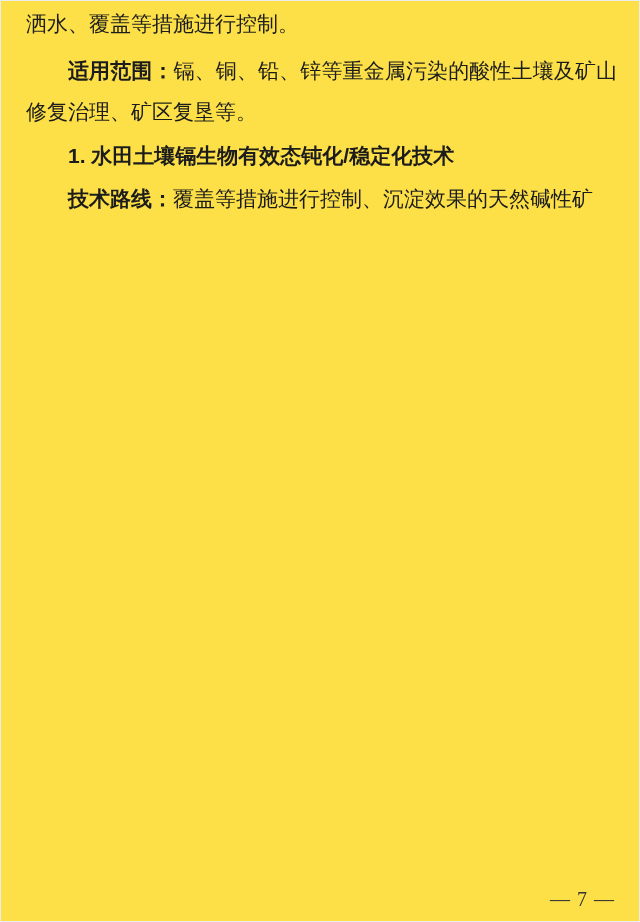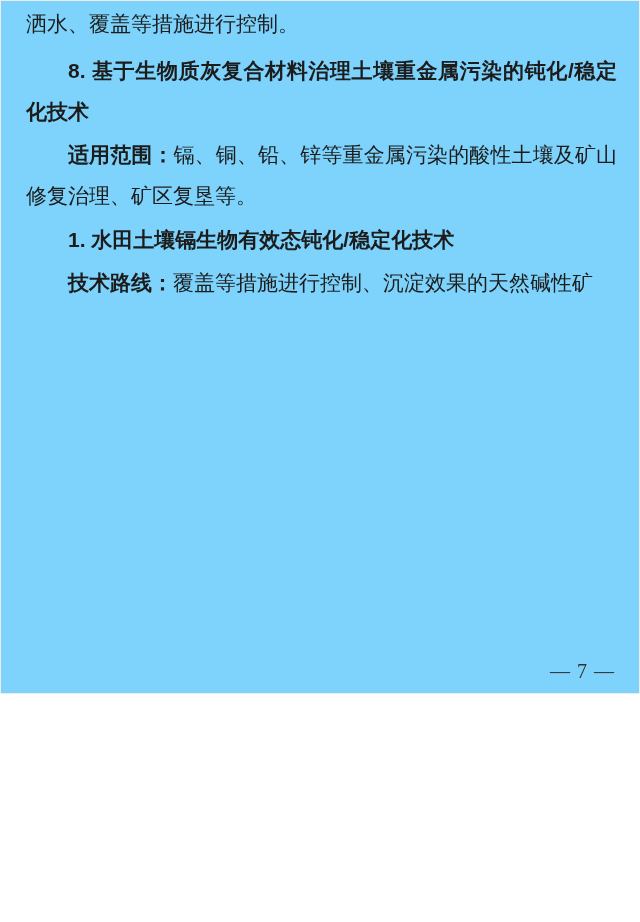--- a/index.html
+++ b/index.html
@@ -11,23 +11,23 @@
     width: 640px;
     height: 922px;
     overflow: hidden;
     font-family: "Liberation Serif", "DejaVu Serif", serif;
     color: #1c1c1c;
   }
   .page {
     position: relative;
     box-sizing: border-box;
     width: 640px;
-    height: 694px;
+    height: 922px;
     padding: 3px 22px 0 25px;
-    background: #7dd3fc;
+    background: #fde047;
     border: 1px solid #ececec;
   }
   .body-text {
     font-size: 21px;
     line-height: 41px;
     text-align: justify;
     text-justify: inter-ideograph;
   }
   .para {
     margin: 0 0 2px 0;
@@ -64,21 +64,20 @@
 </head>
 <body>
 
 <div class="page">
   <div class="body-text">
 
     <p class="para no-indent">洒水、覆盖等措施进行控制。</p>
 
 
 
-    <div class="heading">8. 基于生物质灰复合材料治理土壤重金属污染的钝化/稳定化技术</div>
 
 
 
     <p class="para"><span class="label">适用范围：</span><span>镉、铜、铅、锌等重金属污染的酸性土壤及矿山修复治理、矿区复垦等。</span></p>
 
     <div class="heading">1. 水田土壤镉生物有效态钝化/稳定化技术</div>
 
     <p class="para"><span class="label">技术路线：</span><span>覆盖等措施进行控制、沉淀效果的天然碱性矿</span></p>
 
   </div>

